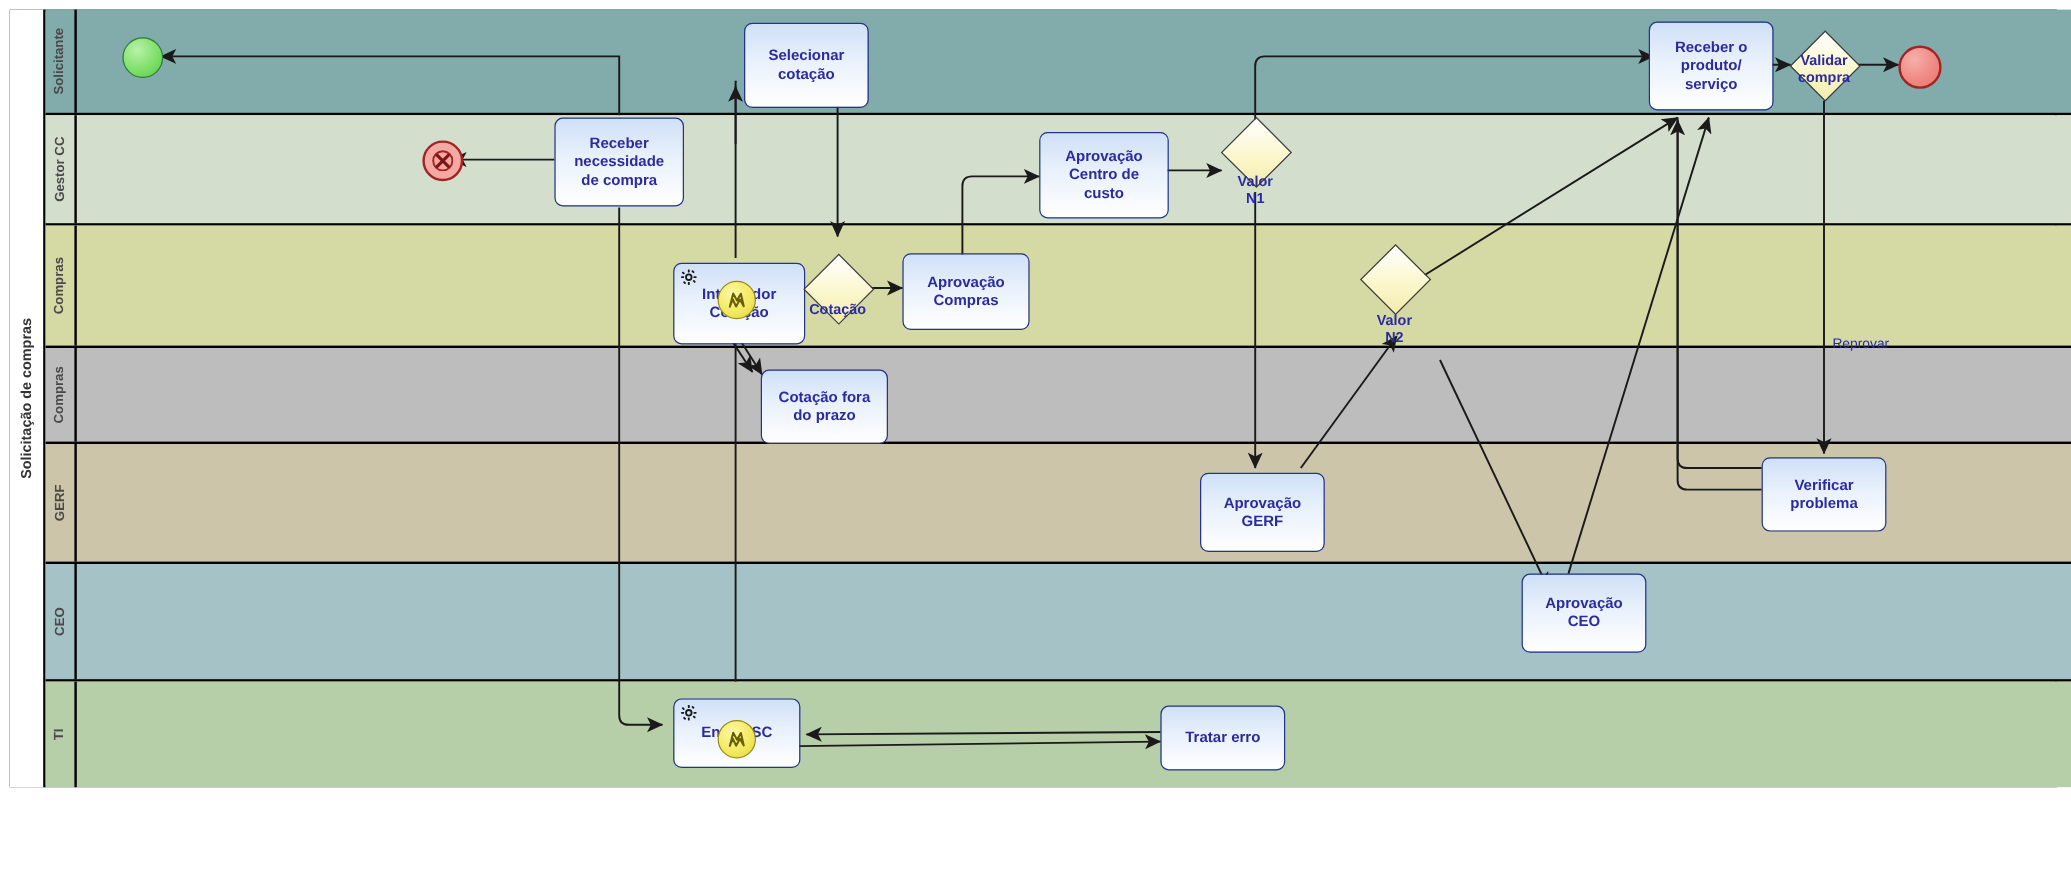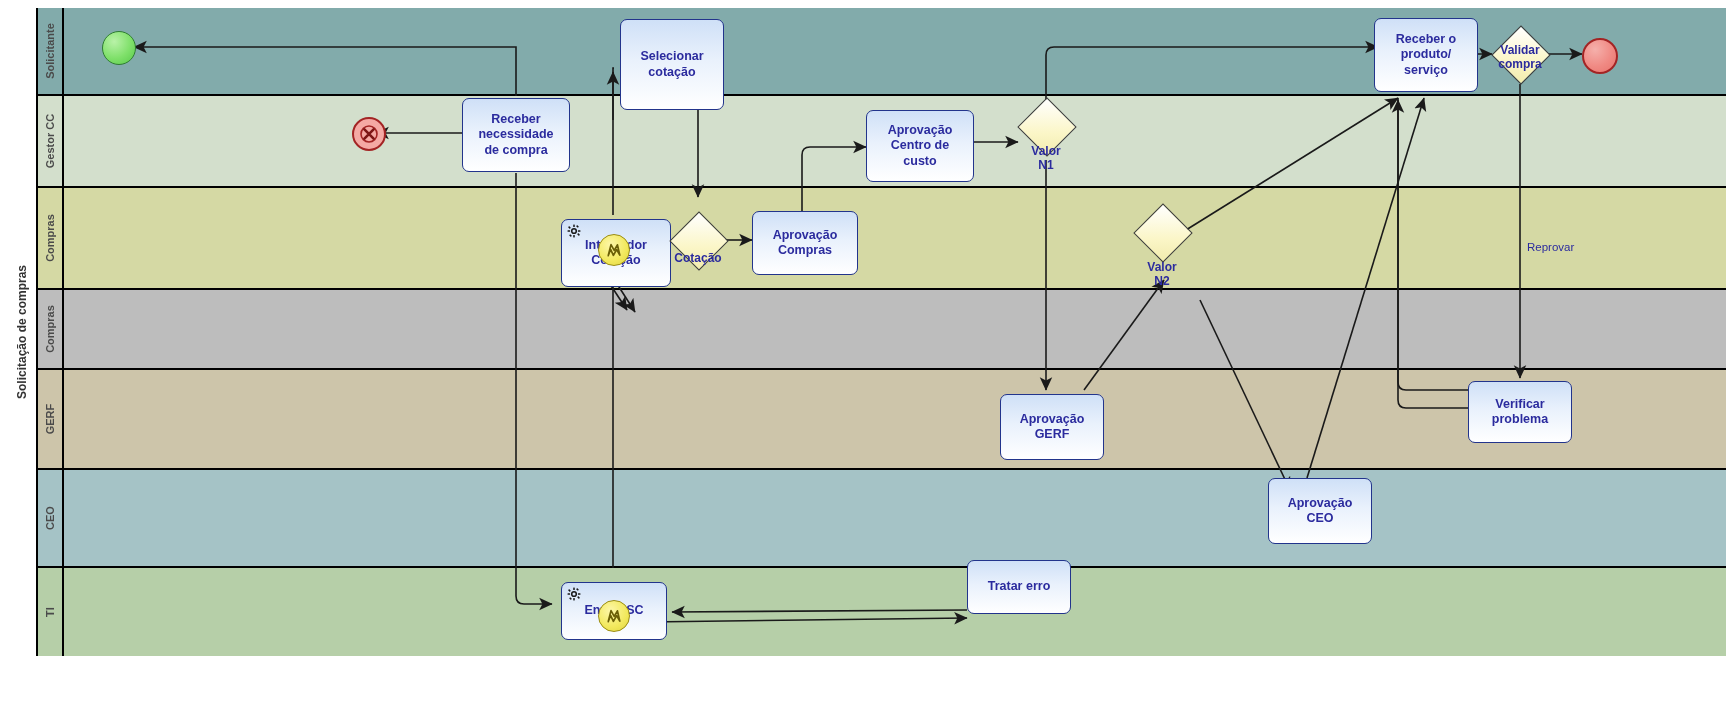--- a/index.html
+++ b/index.html
@@ -36,21 +36,21 @@
   .evt-start{width:32px;height:32px;border:1.5px solid #2f7d32;
     background:radial-gradient(circle at 35% 30%,#b9f2a8 0%,#7fe06a 55%,#58c94a 100%);}
   .evt-end{width:32px;height:32px;border:2.5px solid #a32424;
     background:radial-gradient(circle at 35% 30%,#f5b0ab 0%,#f08a84 55%,#e8736c 100%);}
   .evt-term{width:30px;height:30px;border:2.5px solid #a32424;background:#f5a9a4;
     display:flex;align-items:center;justify-content:center;}
   .evt-err{width:30px;height:30px;border:1.5px solid #9a8c12;
     background:radial-gradient(circle at 38% 32%,#fdf7a8 0%,#f2e85c 60%,#ded43f 100%);
     display:flex;align-items:center;justify-content:center;z-index:9;}
 
-  .flow-label{position:absolute;font-size:11.5px;color:#2b2b9e;z-index:7;white-space:nowrap;}
+  .flow-label{position:absolute;font-size:11.5px;color:#2b2b9e;z-index:7;white-space:nowrap;margin-top:40px;}
   svg.wires{position:absolute;left:0;top:0;width:1726px;height:726px;z-index:4;pointer-events:none;}
 </style>
 </head>
 <body>
 
 <div id="canvas">
 
   <div class="pool"></div>
   <div class="pool-label">
     <span>Solicitação de compras</span>
@@ -172,21 +172,21 @@
   </div>
 
   <div class="evt evt-end" style="left:1582px;top:38px;"></div>
 
   <div class="task" style="left:462px;top:98px;width:108px;height:74px;">
     <span>Receber
 necessidade
 de compra</span>
   </div>
 
-  <div class="task" style="left:620px;top:19px;width:104px;height:91px;">
+  <div class="task" style="left:620px;top:19px;width:104px;height:71px;">
     <span>Selecionar
 cotação</span>
   </div>
 
   <div class="task" style="left:561px;top:219px;width:110px;height:68px;">
     <svg class="gear" viewBox="0 0 20 20">
       <path fill="#1a1a1a" d="M10,5.6a4.4,4.4 0 1 0 0,8.8a4.4,4.4 0 0 0 0-8.8zm0,2.2a2.2,2.2 0 1 1 0,4.4a2.2,2.2 0 0 1 0-4.4z"></path>
       <g fill="#1a1a1a">
         <rect x="8.9" y="0.8" width="2.2" height="3.6" rx="0.5"></rect>
         <rect x="8.9" y="15.6" width="2.2" height="3.6" rx="0.5"></rect>
@@ -195,20 +195,24 @@
         <rect x="2.4" y="3.3" width="2.2" height="3.4" rx="0.5" transform="rotate(-45 3.5 5)"></rect>
         <rect x="15.4" y="13.3" width="2.2" height="3.4" rx="0.5" transform="rotate(-45 16.5 15)"></rect>
         <rect x="13.3" y="2.4" width="3.4" height="2.2" rx="0.5" transform="rotate(45 15 3.5)"></rect>
         <rect x="3.3" y="15.4" width="3.4" height="2.2" rx="0.5" transform="rotate(45 5 16.5)"></rect>
       </g>
     </svg>
     <span>Integrador
 Cotação</span>
   </div>
 
+  <div class="task" style="left:634px;top:308px;width:106px;height:62px;">
+    <span>Cotação fora
+do prazo</span>
+  </div>
 
   <div class="task" style="left:752px;top:211px;width:106px;height:64px;">
     <span>Aprovação
 Compras</span>
   </div>
 
   <div class="task" style="left:866px;top:110px;width:108px;height:72px;">
     <span>Aprovação
 Centro de
 custo</span>
@@ -245,21 +249,21 @@
         <rect x="15.6" y="8.9" width="3.6" height="2.2" rx="0.5"></rect>
         <rect x="2.4" y="3.3" width="2.2" height="3.4" rx="0.5" transform="rotate(-45 3.5 5)"></rect>
         <rect x="15.4" y="13.3" width="2.2" height="3.4" rx="0.5" transform="rotate(-45 16.5 15)"></rect>
         <rect x="13.3" y="2.4" width="3.4" height="2.2" rx="0.5" transform="rotate(45 15 3.5)"></rect>
         <rect x="3.3" y="15.4" width="3.4" height="2.2" rx="0.5" transform="rotate(45 5 16.5)"></rect>
       </g>
     </svg>
     <span>Enviar SC</span>
   </div>
 
-  <div class="task" style="left:967px;top:560px;width:104px;height:54px;">
+  <div class="task" style="left:967px;top:588px;width:104px;height:54px;">
     <span>Tratar erro</span>
   </div>
 
   <div class="evt evt-err" style="left:598px;top:234px;">
     <svg width="18" height="18" viewBox="0 0 18 18">
       <path d="M3.2,14.6 L6.0,3.6 L9.2,9.4 L12.4,3.8 L14.8,14.2 L11.6,8.6 L8.4,14.4 L5.6,8.4 Z" fill="none" stroke="#6b5f06" stroke-width="1.7" stroke-linejoin="round"></path>
     </svg>
   </div>
 
   <div class="evt evt-err" style="left:598px;top:600px;">

